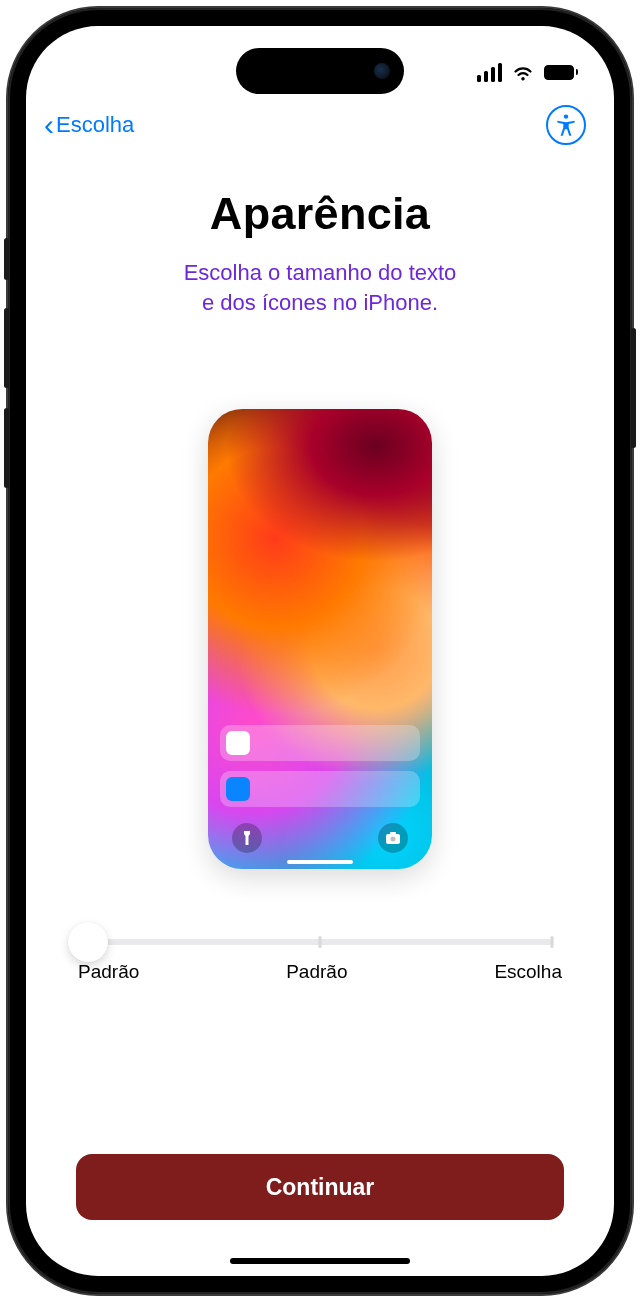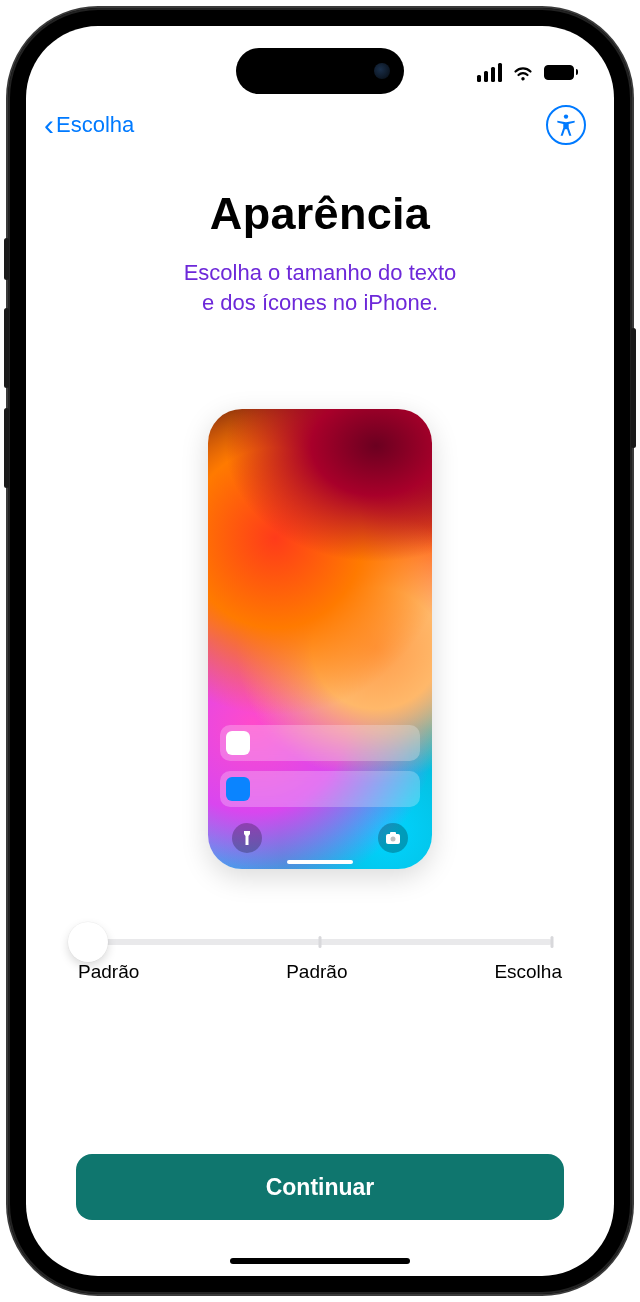--- a/index.html
+++ b/index.html
@@ -198,21 +198,21 @@
   }
   .slider-labels {
     display: flex; justify-content: space-between;
     font-size: 19px; color: #000; padding: 0 2px;
   }
 
   .continue-btn {
     width: calc(100% - 20px);
     margin: 0 10px;
     height: 66px;
-    background: #0f766e;
+    background: #7f1d1d;
     color: #fff;
     font-size: 23px;
     font-weight: 600;
     border: none;
     border-radius: 16px;
     cursor: pointer;
   }
 
   .bottom-area { padding: 0 40px 56px; }
   .home-indicator {

